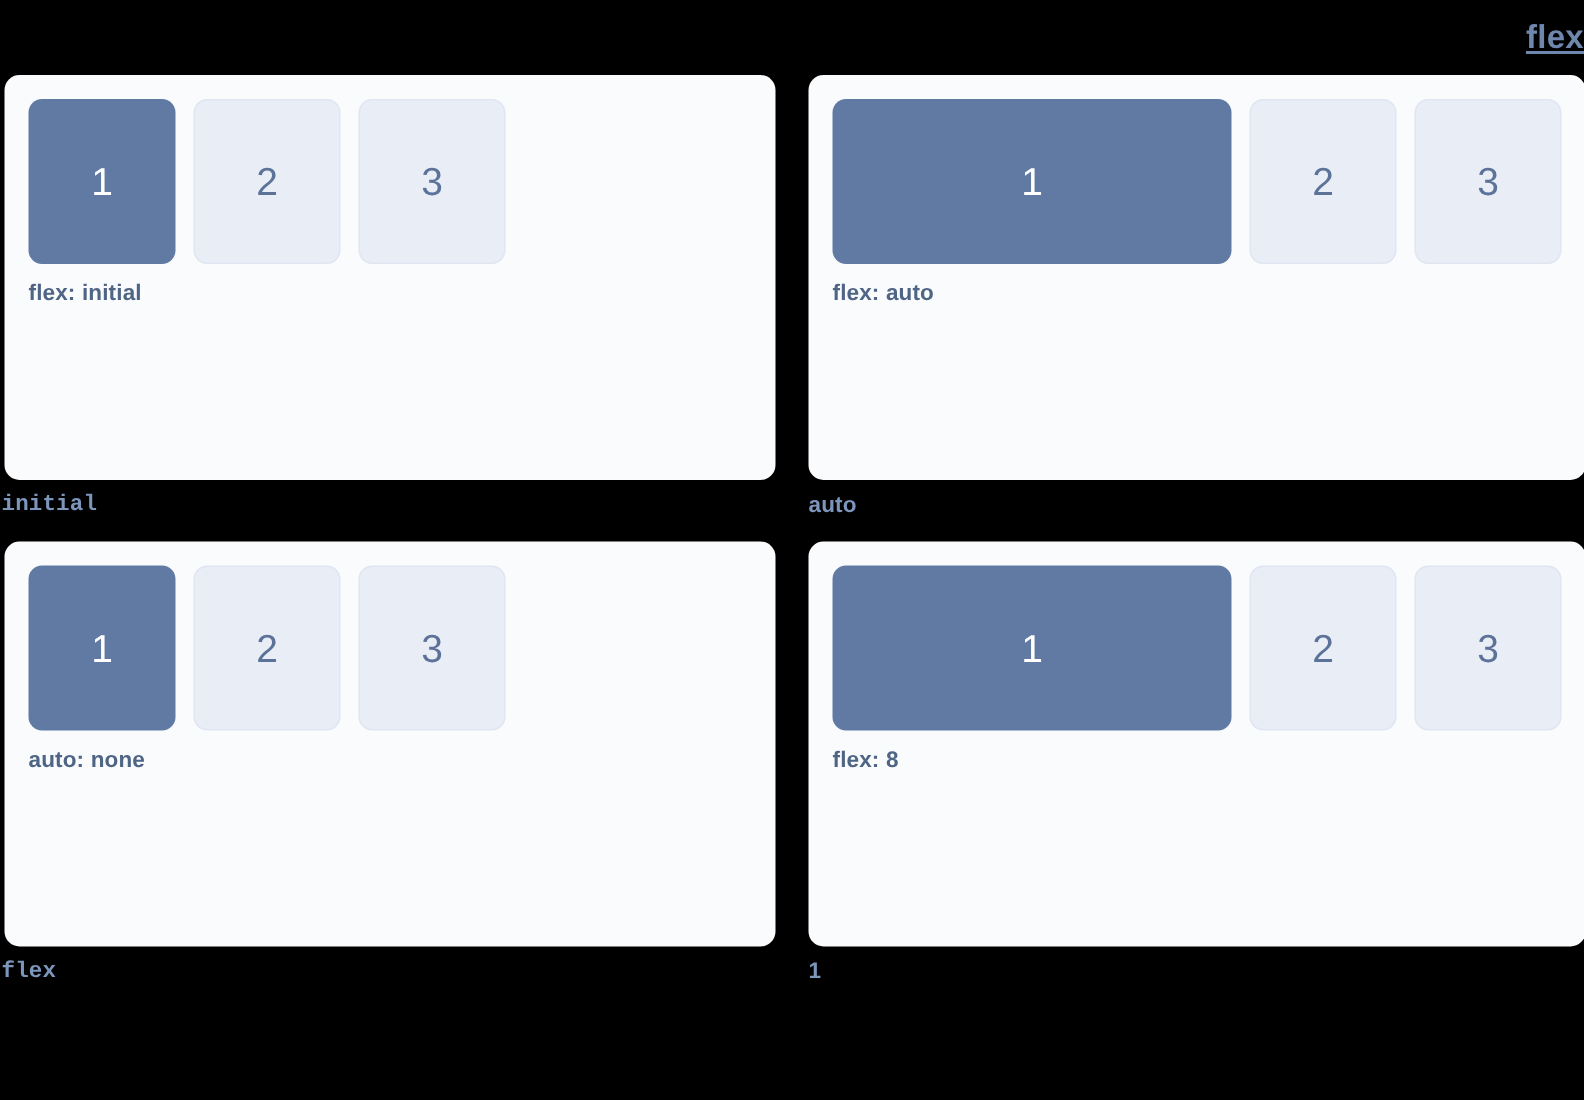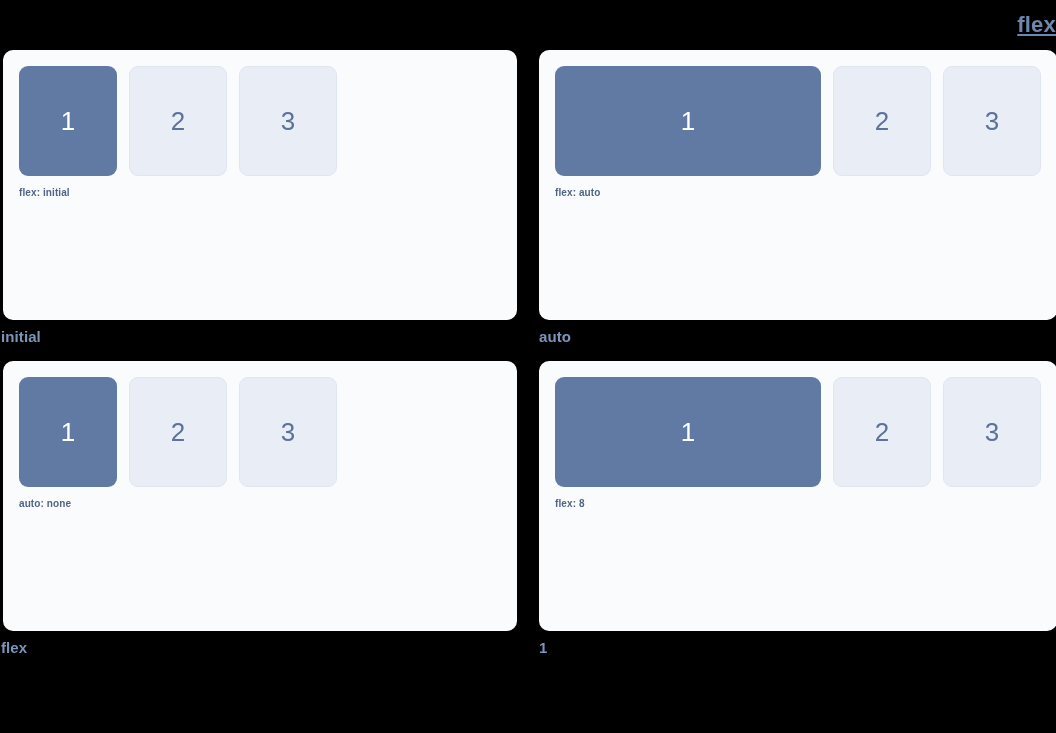--- a/index.html
+++ b/index.html
@@ -92,40 +92,40 @@
     border: 1px solid #dfe5f1;
     color: #5c7299;
     width: 98px;
   }
 
   
   .grow .box-primary { flex: 1 1 auto; width: auto; }
 
   .flex-label {
     margin-top: 11px;
-    font-size: 10px;
+    font-size: 15px;
     font-weight: bold;
     color: #4f6party;
     color: #4f6585;
     letter-spacing: 0.1px;
   }
 
   .caption {
     font-size: 15px;
     font-weight: bold;
     color: #7b95bb;
     margin-top: 8px;
     line-height: 18px;
     letter-spacing: 0.1px;
   }
 
   .cell-left .card { margin-left: 0px; width: 514px; }
   .cell-right .card { margin-left: 0px; width: 518px; }
   .cell-right { padding-left: 2px; }
-  .cell-left .caption { margin-left: -2px; }
+  .cell-left .caption { margin-left: -2px; font-family: Liberation Mono, monospace; }
   .cell-right .caption { margin-left: 0px; }
 </style>
 </head>
 <body>
 
 <div class="page">
 
   <h1 class="page-title">flex</h1>
 
   <div class="grid">

